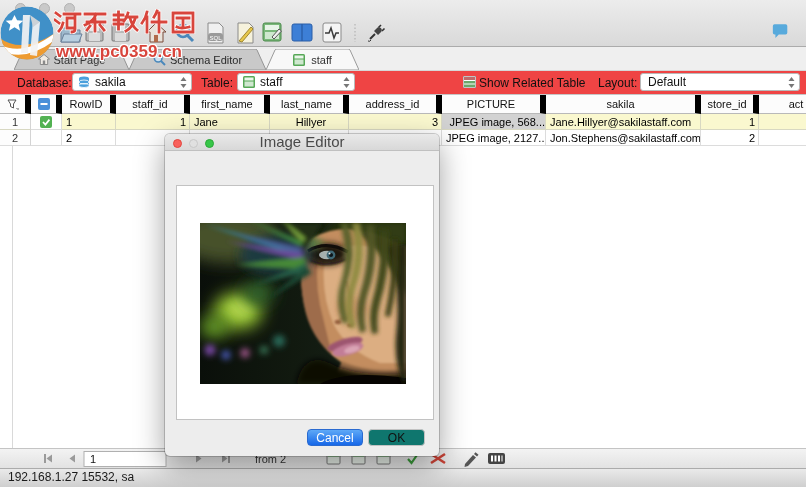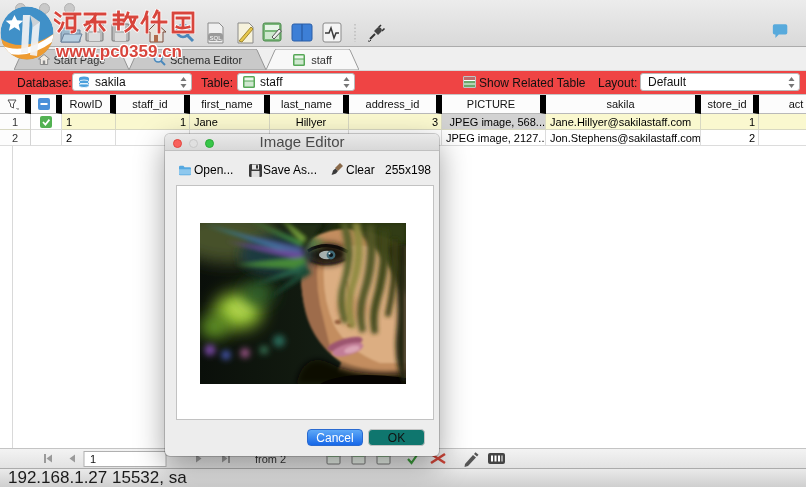--- a/index.html
+++ b/index.html
@@ -34,21 +34,21 @@
   .row1c { position:absolute; top:19px; height:16px; background:#faf8cf; font-size:11px; line-height:16px; white-space:nowrap; overflow:hidden;
     border-right:1px solid #d8d8c2; border-bottom:1px solid #d8d8c2; }
   .row2c { position:absolute; top:35px; height:16px; background:#fff; font-size:11px; line-height:16px; white-space:nowrap; overflow:hidden;
     border-right:1px solid #dcdcdc; border-bottom:1px solid #dcdcdc; }
 
   
   #navbar { position:absolute; left:0; top:448px; width:806px; height:20px;
     background:linear-gradient(#f3f3f3,#e2e2e2); border-top:1px solid #c4c4c4; }
   #statusbar { position:absolute; left:0; top:468px; width:806px; height:19px;
     background:linear-gradient(#eaeaea,#cfcfcf); border-top:1px solid #ababab;
-    font-size:17px; color:#1a1a1a; line-height:17px; padding-left:8px; }
+    font-size:12px; color:#1a1a1a; line-height:17px; padding-left:8px; }
 
   
   #dialog { position:absolute; left:165px; top:134px; width:274px; height:322px;
     background:#ededed; border-radius:5px; box-shadow:0 10px 30px rgba(0,0,0,0.38), 0 0 0 1px rgba(0,0,0,0.18); }
   #dtitle { position:absolute; left:0; top:0; width:100%; height:17px;
     background:linear-gradient(#e9e9e9,#d8d8d8); border-bottom:1px solid #c0c0c0;
     border-radius:5px 5px 0 0; text-align:center; font-size:15px; color:#4a4a4a; line-height:16px; }
   .dot { position:absolute; top:5px; width:9px; height:9px; border-radius:50%; }
   #dtools { position:absolute; left:0; top:17px; width:100%; height:26px; font-size:12px; color:#000; }
   #imgarea { position:absolute; left:11px; top:51px; width:258px; height:235px; background:#fff;
@@ -372,40 +372,20 @@
       </g>
     </g>
   </svg>
   <div id="wmtext2">www.pc0359.cn</div>
 
   <div id="dialog">
     <div id="dtitle">Image Editor</div>
     <div class="dot" style="left:8px;  background:#f9615c; border:0.5px solid #e2463f;"></div>
     <div class="dot" style="left:24px; background:#e0e0e0; border:0.5px solid #c8c8c8;"></div>
     <div class="dot" style="left:40px; background:#37c648; border:0.5px solid #2aa836;"></div>
-    <div id="dtools">
-      <svg width="12" height="11" viewBox="0 0 15 13" style="position:absolute; left:14px; top:14px;">
-        <path d="M0 2 a1.5 1.5 0 0 1 1.5 -1.5 h4 l1.5 2 h6.5 a1.5 1.5 0 0 1 1.5 1.5 v7 a1.5 1.5 0 0 1 -1.5 1.5 h-12 a1.5 1.5 0 0 1 -1.5 -1.5 z" fill="#55a8e0"></path>
-        <path d="M0 5 h15 v5 a1.5 1.5 0 0 1 -1.5 1.5 h-12 a1.5 1.5 0 0 1 -1.5 -1.5 z" fill="#8ec8ee"></path>
-      </svg>
-      <span style="position:absolute; left:29px; top:12px;">Open...</span>
-      <svg width="13" height="13" viewBox="0 0 13 13" style="position:absolute; left:84px; top:13px;">
-        <rect width="13" height="13" rx="1.5" fill="#3a3a3a"></rect>
-          <rect x="3" y="0.5" width="7" height="5" fill="#e8e8e8"></rect>
-          <rect x="7" y="1.2" width="2" height="3.4" fill="#3a3a3a"></rect>
-          <rect x="2.5" y="7" width="8" height="6" fill="#e0e0e0"></rect>
-      </svg>
-      <span style="position:absolute; left:98px; top:12px;">Save As...</span>
-      <svg width="14" height="14" viewBox="0 0 14 14" style="position:absolute; left:166px; top:11px;">
-        <path d="M9 1 l3 3 -5 5 -3 -3 z" fill="#8a6a4a"></path>
-        <path d="M4.5 6.5 l2.5 2.5 -2 2.5 q-3 1.5 -4.5 1 q1 -1.5 1.5 -4 z" fill="#3a3a3a"></path>
-      </svg>
-      <span style="position:absolute; left:181px; top:12px;">Clear</span>
-      <span style="position:absolute; left:220px; top:12px;">255x198</span>
-    </div>
     <div id="imgarea">
       <svg width="206" height="161" viewBox="0 0 206 161" style="position:absolute; left:23px; top:37px;">
         <defs>
           <filter id="b8" x="-60%" y="-60%" width="220%" height="220%">
               <feGaussianBlur stdDeviation="8"></feGaussianBlur>
             </filter>
           <filter id="b5" x="-60%" y="-60%" width="220%" height="220%">
               <feGaussianBlur stdDeviation="5"></feGaussianBlur>
             </filter>
           <filter id="b3" x="-60%" y="-60%" width="220%" height="220%">

